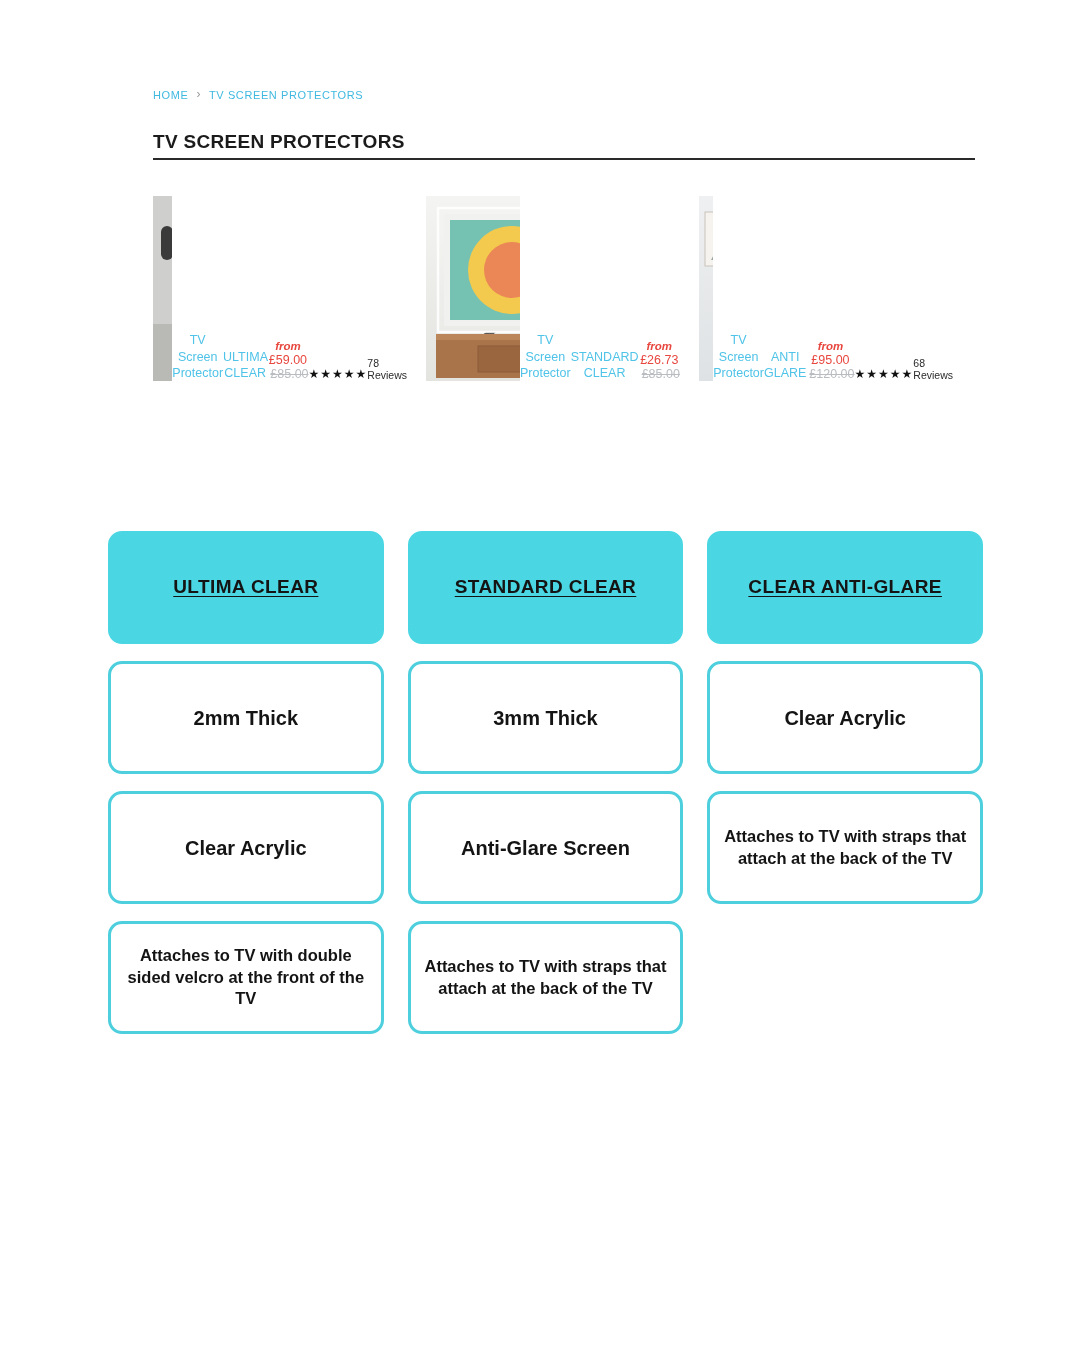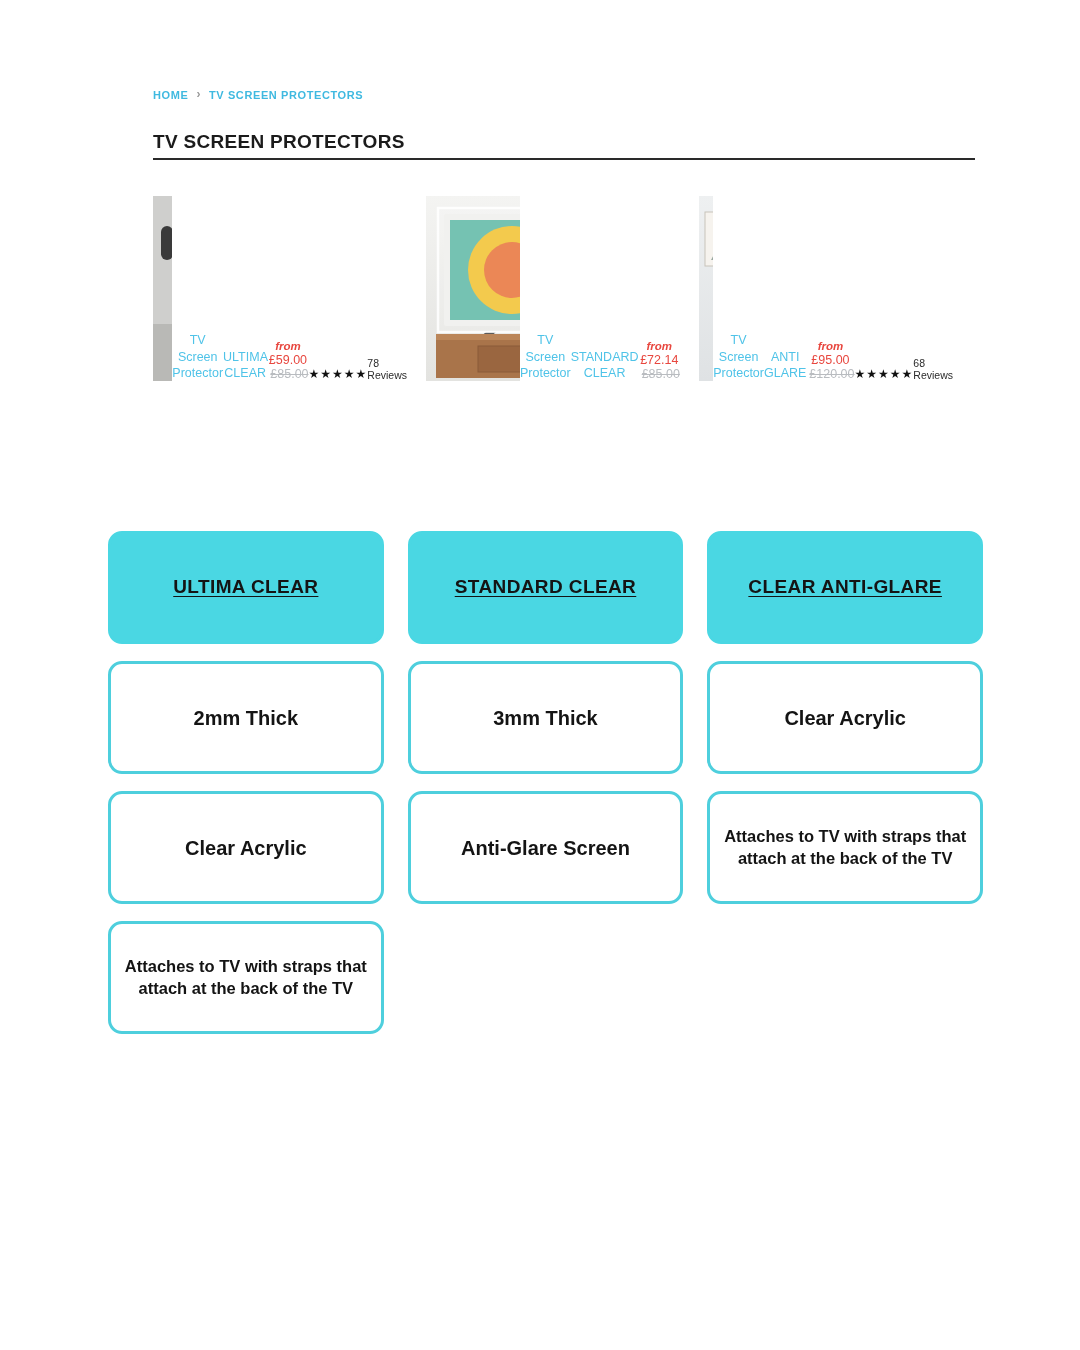--- a/index.html
+++ b/index.html
@@ -23,21 +23,21 @@
   .breadcrumb {
     position: absolute;
     left: 153px;
     top: 89px;
     display: flex;
     align-items: center;
     gap: 8px;
     font-size: 11px;
     letter-spacing: 0.6px;
     color: #4fc3e8;
-    font-weight: 700;
+    font-weight: 400;
   }
   .breadcrumb .crumb { color: #3fb9e0; text-decoration: none; }
   .breadcrumb .sep {
     color: #9a9a9a;
     font-size: 12px;
     line-height: 1;
     transform: translateY(-1px);
   }
 
   
@@ -249,21 +249,21 @@
           <rect x="52" y="150" width="62" height="26" fill="#9a6640" stroke="#8a5a38"></rect>
           <rect x="130" y="150" width="62" height="26" fill="#9a6640" stroke="#8a5a38"></rect>
           <rect x="12" y="12" width="200" height="124" fill="#ffffff" opacity="0.14"></rect>
           <rect x="12" y="12" width="200" height="124" fill="none" stroke="#ffffff" stroke-width="2.5" opacity="0.85"></rect>
         </svg>
       </div>
       <div class="product-name">TV Screen Protector</div>
       <div class="product-variant">STANDARD CLEAR</div>
       <div class="price-line">
         <span class="from">from</span>
-        <span class="now">£72.14</span>
+        <span class="now">£26.73</span>
         <span class="was">£85.00</span>
       </div>
       <div class="stars"></div>
       <div class="reviews"></div>
     </div>
 
     <div class="product">
       <div class="product-img">
         <svg width="254" height="185" viewBox="0 0 254 185">
           <defs>
@@ -326,17 +326,18 @@
     </div>
 
     <div class="cell spec">2mm Thick</div>
     <div class="cell spec">3mm Thick</div>
 
     <div class="cell spec">Clear Acrylic</div>
     <div class="cell spec">Clear Acrylic</div>
     <div class="cell spec">Anti-Glare Screen</div>
 
     <div class="cell note">Attaches to TV with straps that attach at the back of the TV</div>
+    <div class="cell note">Attaches to TV with double sided velcro at the front of the TV</div>
     <div class="cell note">Attaches to TV with straps that attach at the back of the TV</div>
 
   </div>
 
 </div>
 
 </body></html>

